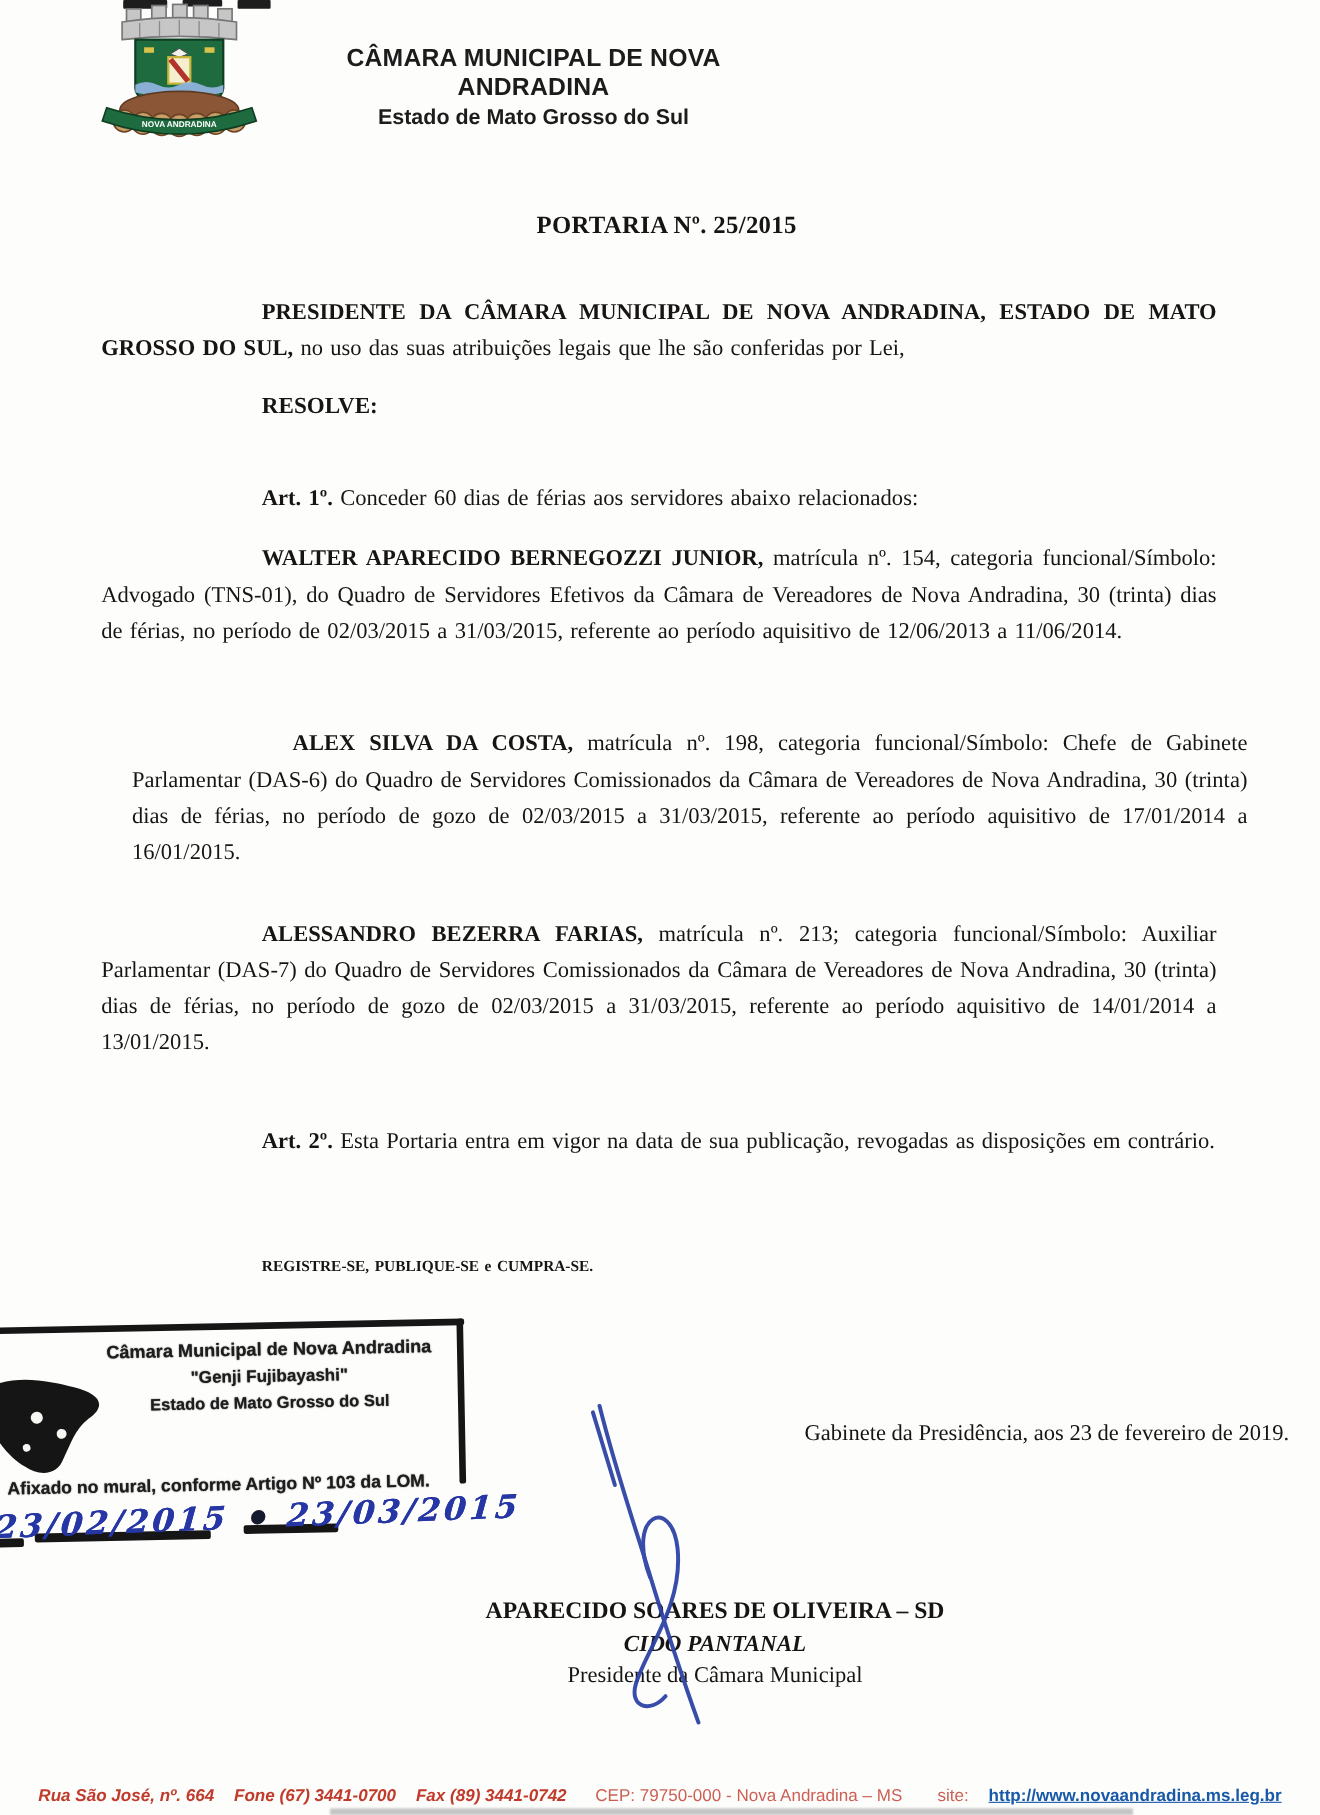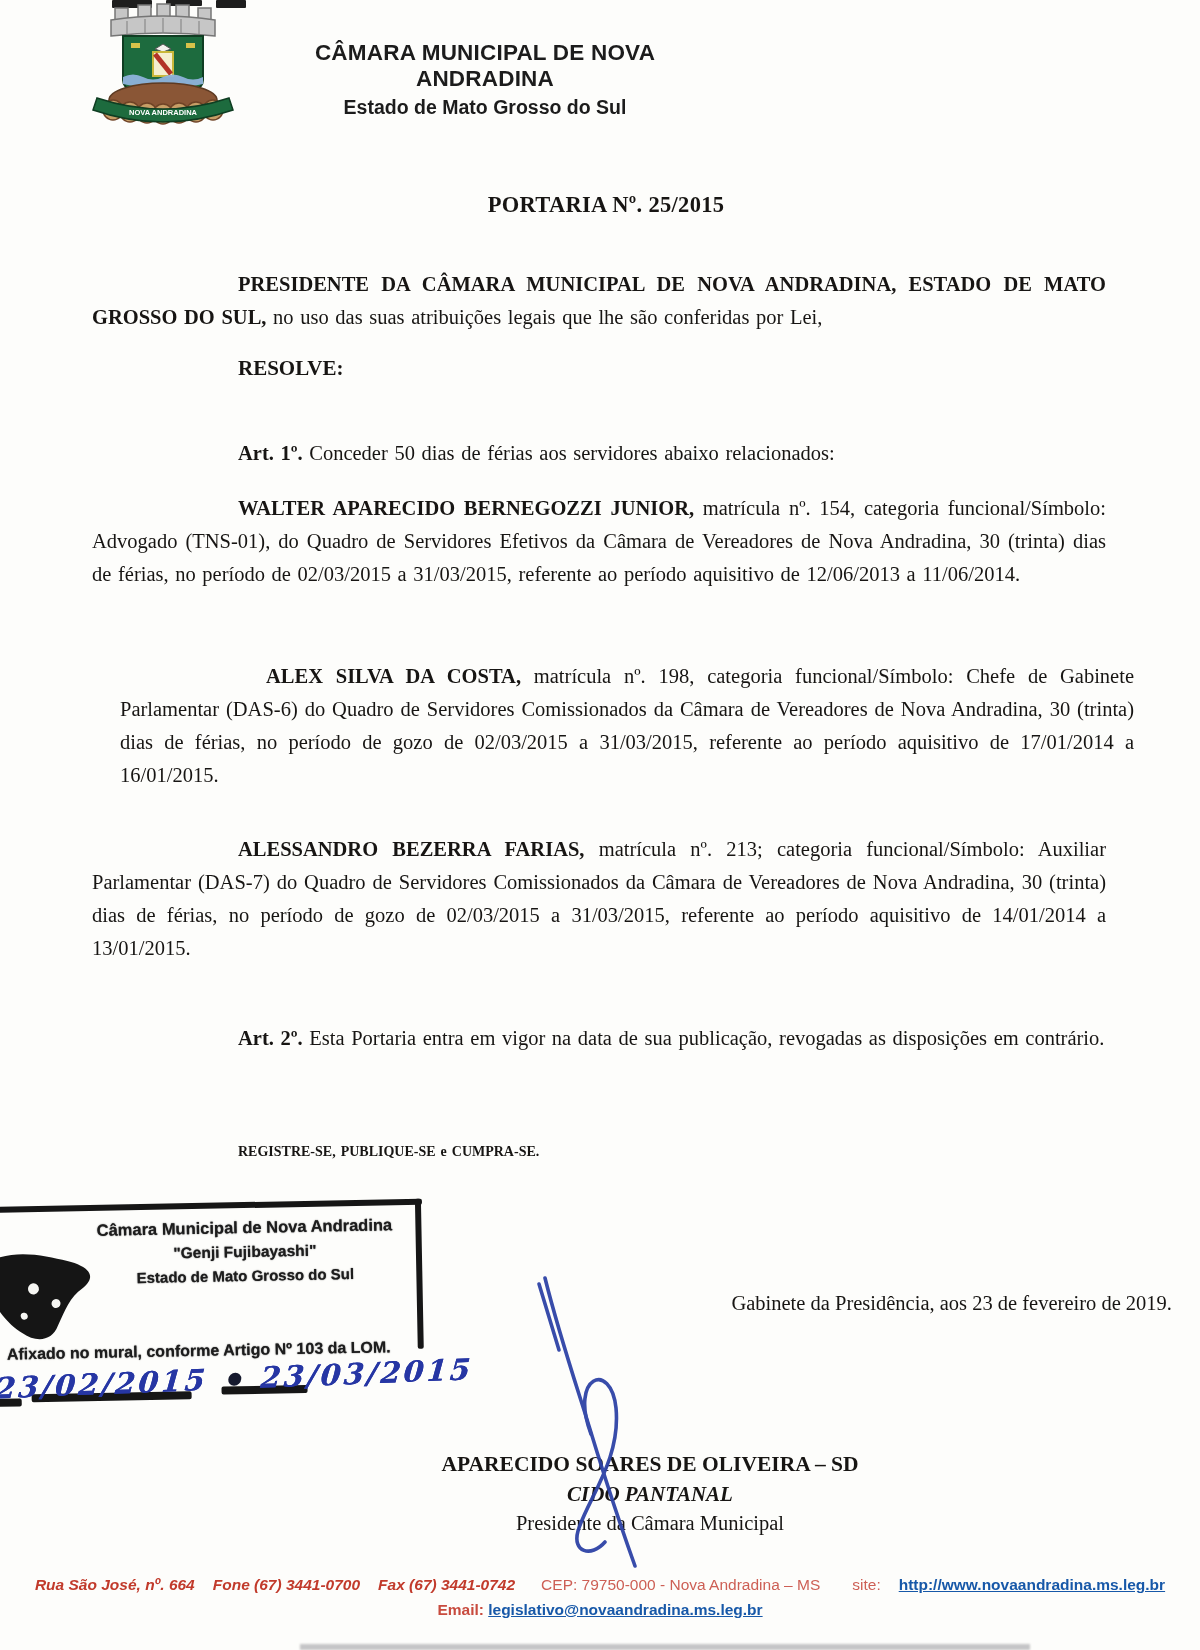--- a/index.html
+++ b/index.html
@@ -76,21 +76,21 @@
   .sig-name{font-weight:bold;font-size:21.5px;}
   .sig-nick{font-weight:bold;font-style:italic;font-size:21px;margin-top:5px;}
   .sig-role{font-size:20.5px;margin-top:5px;}
   
   .footer{
     position:absolute;left:0;top:1576px;width:1200px;text-align:center;
     font-family:"Liberation Sans","DejaVu Sans",sans-serif;font-size:15.5px;
   }
   .f-line1{display:flex;justify-content:center;align-items:baseline;gap:18px;white-space:nowrap;}
   .f-red{color:#c13a2b;font-weight:bold;font-style:italic;}
-  .f-lightred{color:#cd5f55;}
+  .f-lightred{color:#cd5f55;margin-top:48px;}
   .f-link{color:#1758a8;font-weight:bold;text-decoration:underline;}
   .f-line2{margin-top:7px;}
   .f-line2 .f-lightred{color:#c84b3e;font-weight:bold;}
 </style>
 </head>
 <body>
 
 <div class="page">
 
   <div class="top-artifact">
@@ -150,21 +150,21 @@
     <div class="org-name">CÂMARA MUNICIPAL DE NOVA ANDRADINA</div>
     <div class="org-sub">Estado de Mato Grosso do Sul</div>
   </div>
 
   <div class="doc-title">PORTARIA Nº. 25/2015</div>
 
   <p class="body-par resolve">RESOLVE:</p>
 
   <p class="body-par preamble"><b>PRESIDENTE DA CÂMARA MUNICIPAL DE NOVA ANDRADINA, ESTADO DE MATO GROSSO DO SUL,</b><span> no uso das suas atribuições legais que lhe são conferidas por Lei,</span></p>
 
-  <p class="body-par art1"><b>Art. 1º.</b><span>  Conceder 50 dias de férias aos servidores abaixo relacionados:</span></p>
+  <p class="body-par art1"><b>Art. 1º.</b><span>  Conceder 60 dias de férias aos servidores abaixo relacionados:</span></p>
 
   <p class="body-par p-walter"><b>WALTER APARECIDO BERNEGOZZI JUNIOR,</b><span> matrícula nº. 154, categoria funcional/Símbolo: Advogado (TNS-01), do Quadro de Servidores Efetivos da Câmara de Vereadores de Nova Andradina, 30 (trinta) dias de férias, no período de 02/03/2015 a 31/03/2015, referente ao período aquisitivo de 12/06/2013 a 11/06/2014.</span></p>
 
   <p class="body-par p-alex"><b>ALEX SILVA DA COSTA,</b><span> matrícula nº. 198, categoria funcional/Símbolo: Chefe de Gabinete Parlamentar (DAS-6) do Quadro de Servidores Comissionados da Câmara de Vereadores de Nova Andradina, 30 (trinta) dias de férias, no período de gozo de 02/03/2015 a 31/03/2015, referente ao período aquisitivo de 17/01/2014 a 16/01/2015.</span></p>
 
   <p class="body-par p-alessandro"><b>ALESSANDRO BEZERRA FARIAS,</b><span> matrícula nº. 213; categoria funcional/Símbolo: Auxiliar Parlamentar (DAS-7) do Quadro de Servidores Comissionados da Câmara de Vereadores de Nova Andradina, 30 (trinta) dias de férias, no período de gozo de 02/03/2015 a 31/03/2015, referente ao período aquisitivo de 14/01/2014 a 13/01/2015.</span></p>
 
   <p class="body-par art2"><b>Art. 2º.</b><span> Esta Portaria entra em vigor na data de sua publicação, revogadas as disposições em contrário.</span></p>
 
   <p class="body-par registre">REGISTRE-SE, PUBLIQUE-SE e CUMPRA-SE.</p>
@@ -210,21 +210,21 @@
   <div class="sig-block">
     <div class="sig-name">APARECIDO SOARES DE OLIVEIRA – SD</div>
     <div class="sig-nick">CIDO PANTANAL</div>
     <div class="sig-role">Presidente da Câmara Municipal</div>
   </div>
 
   <div class="footer">
     <div class="f-line1">
       <span class="f-red">Rua São José, nº. 664</span>
       <span class="f-red">Fone (67) 3441-0700</span>
-      <span class="f-red">Fax (67) 3441-0742</span>
+      <span class="f-red">Fax (89) 3441-0742</span>
       <span class="f-lightred" style="margin-left:8px">CEP: 79750-000 - Nova Andradina – MS</span>
       <span class="f-lightred" style="margin-left:14px">site:</span>
       <a href="#" class="f-link">http://www.novaandradina.ms.leg.br</a>
     </div>
     <div class="f-line2">
       <span class="f-lightred">Email:</span>
       <a href="#" class="f-link">legislativo@novaandradina.ms.leg.br</a>
     </div>
   </div>
 

